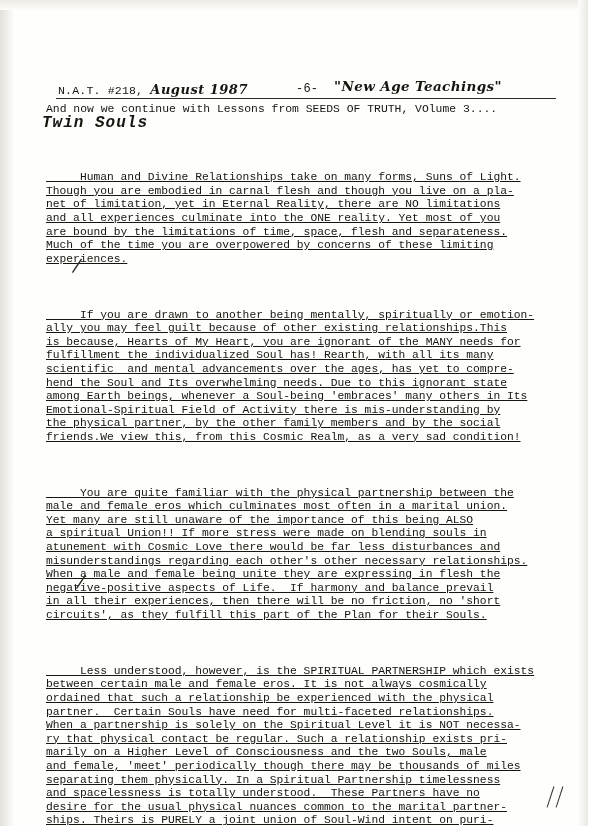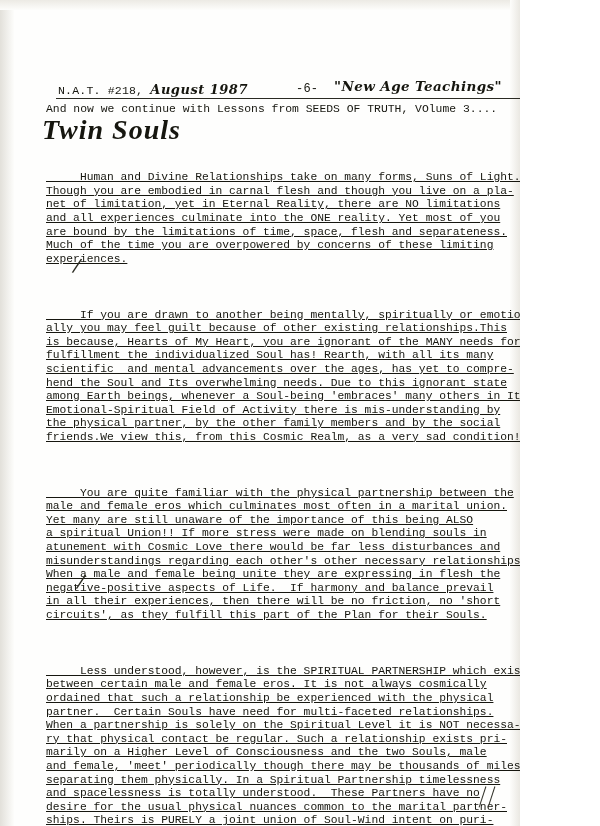--- a/index.html
+++ b/index.html
@@ -2,21 +2,21 @@
 <html><head>
 <meta charset="utf-8">
 <style>
   html, body {
     margin: 0;
     padding: 0;
     background: #ffffff;
   }
   .page {
     position: relative;
-    width: 520px;
+    width: 588px;
     height: 826px;
     background: #fefefd;
     overflow: hidden;
     font-family: "Liberation Mono", "DejaVu Sans Mono", monospace;
     color: #16160f;
   }
   
   .scan-edge-left {
     position: absolute;
     left: 0; top: 0; bottom: 0;
@@ -102,24 +102,24 @@
     margin-left: 178px;
     font-size: 11.4px;
     line-height: 14px;
     white-space: pre;
   }
 
   .bigtitle {
     position: absolute;
     left: -4px;
     top: 36px;
-    font-family: Liberation Serif, serif;
+    font-family: Liberation Mono, monospace;
     font-weight: bold;
     font-style: italic;
-    font-size: 28px;
+    font-size: 16px;
     letter-spacing: 1px;
     text-align: center;
   }
 
   .body {
     margin-top: 20px;
     font-size: 11.3px;
     line-height: 13.6px;
     white-space: pre-wrap;
     letter-spacing: 0px;

